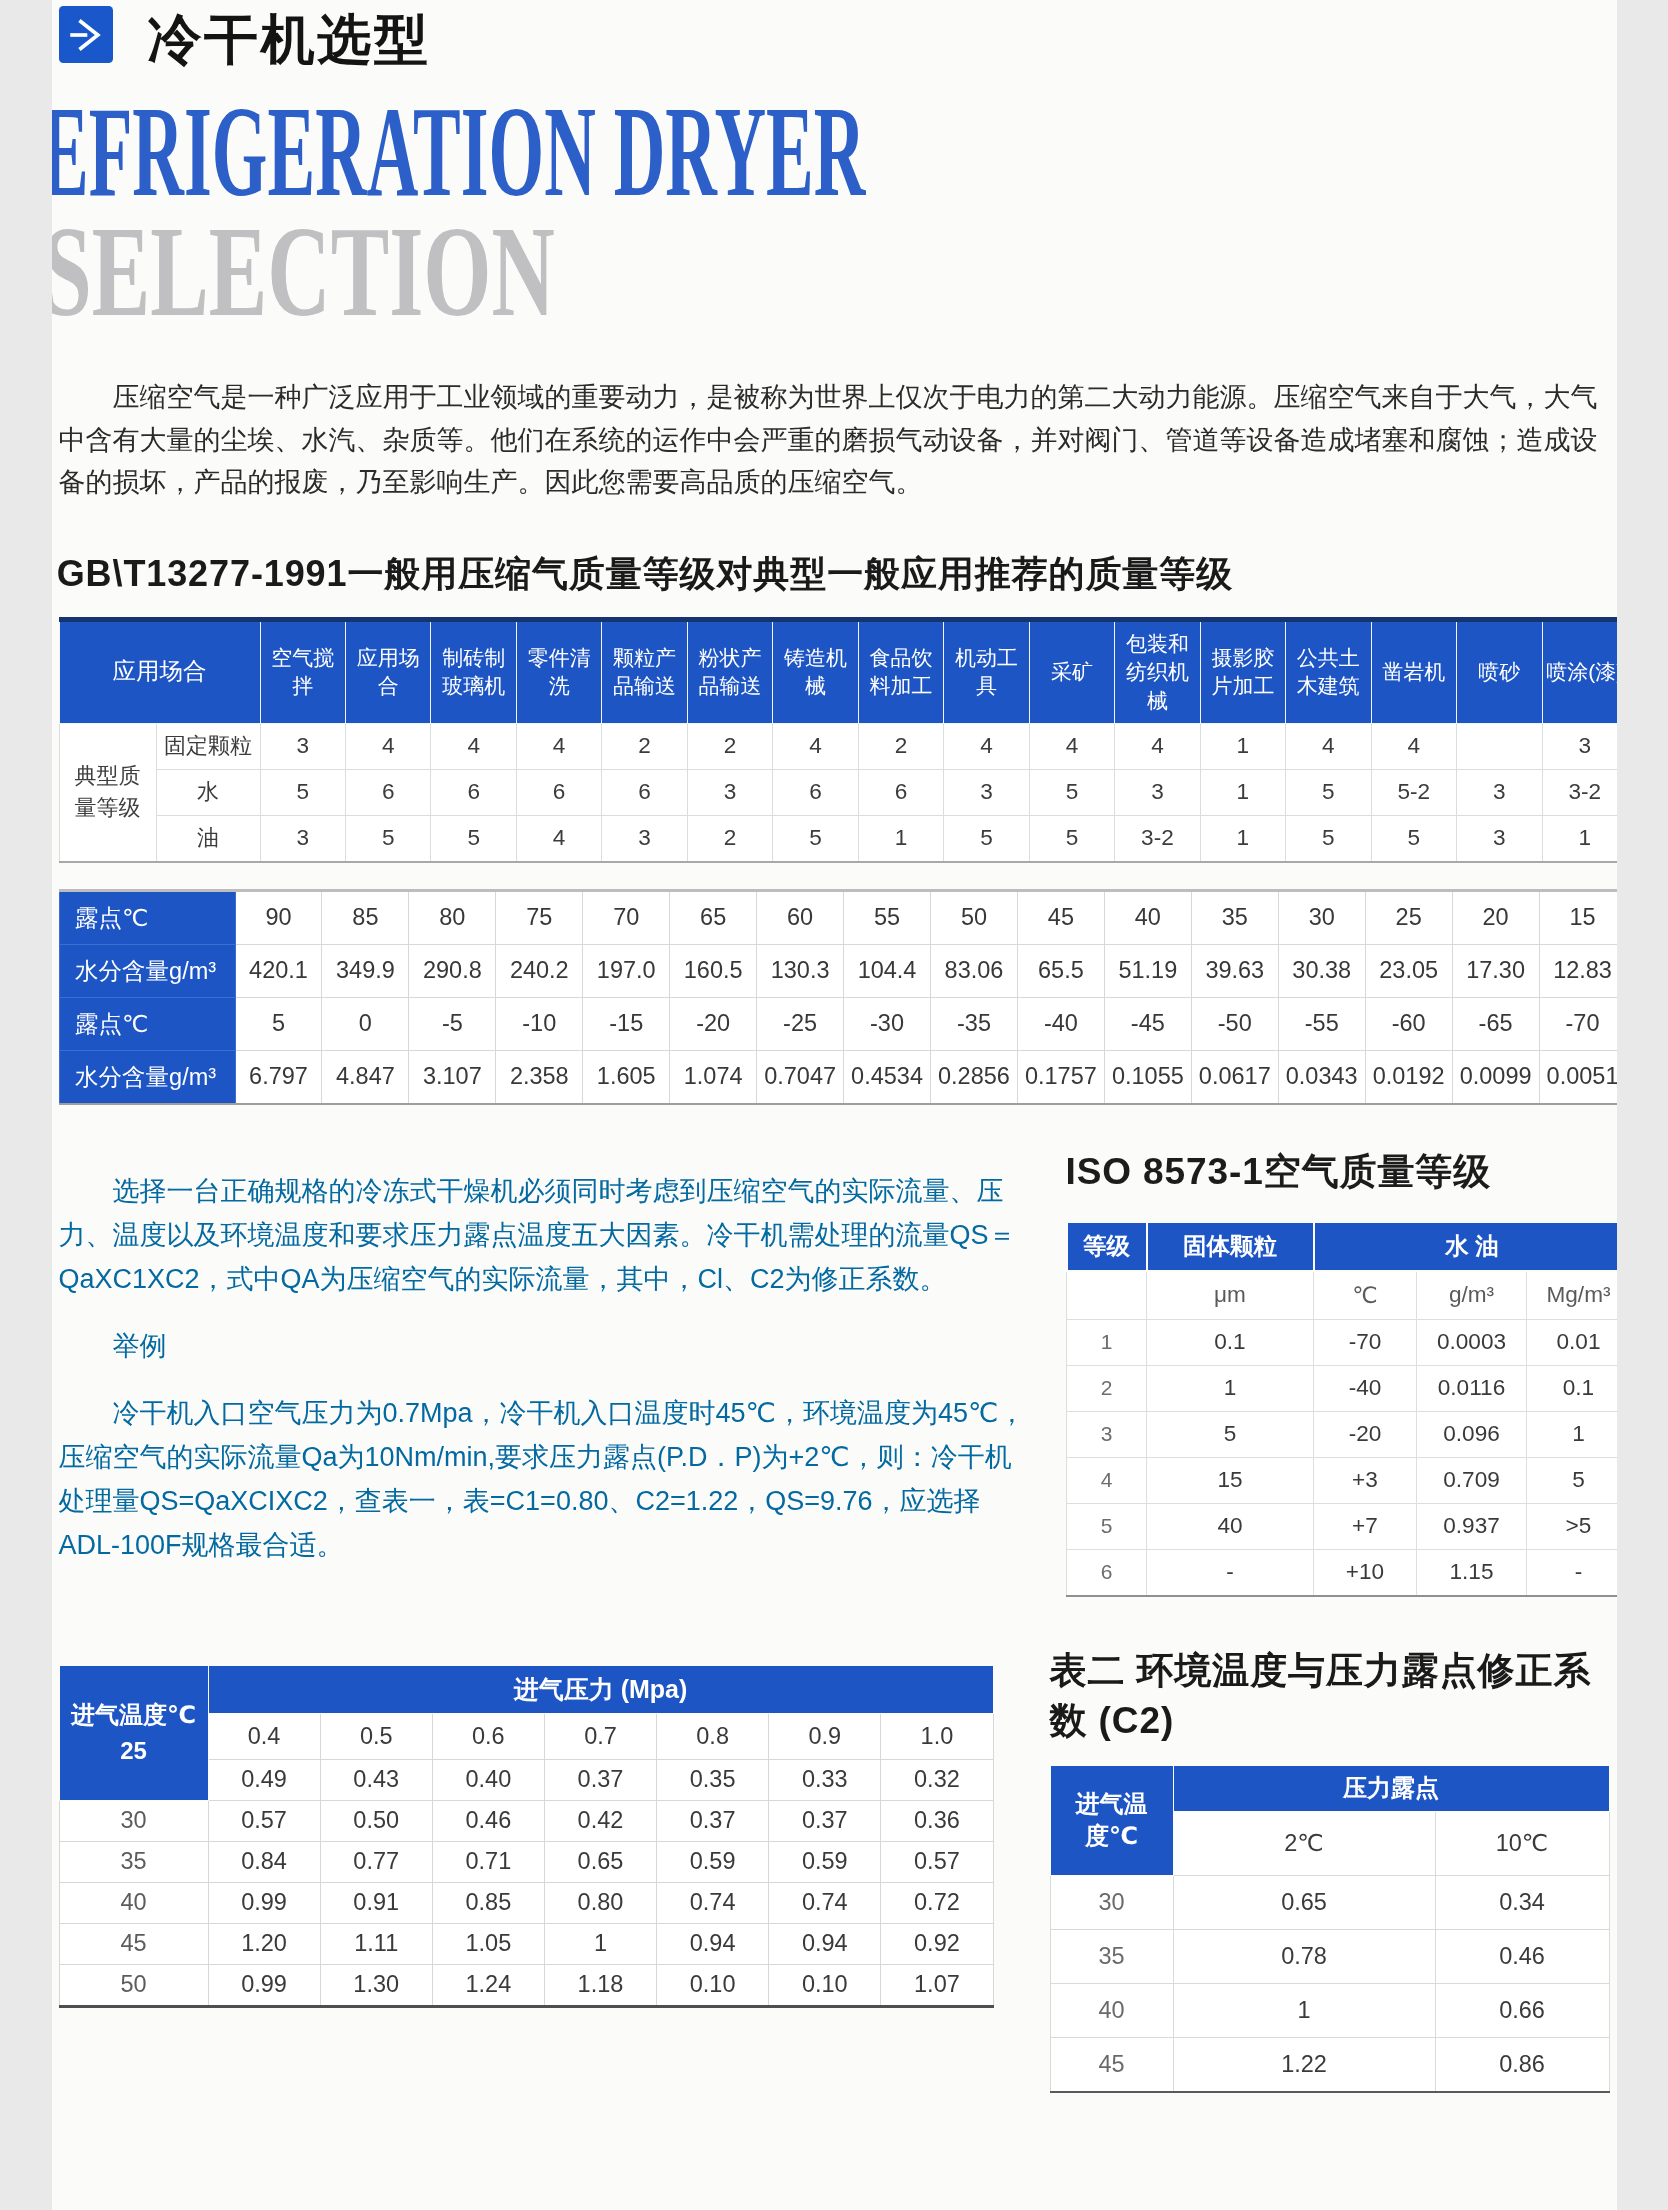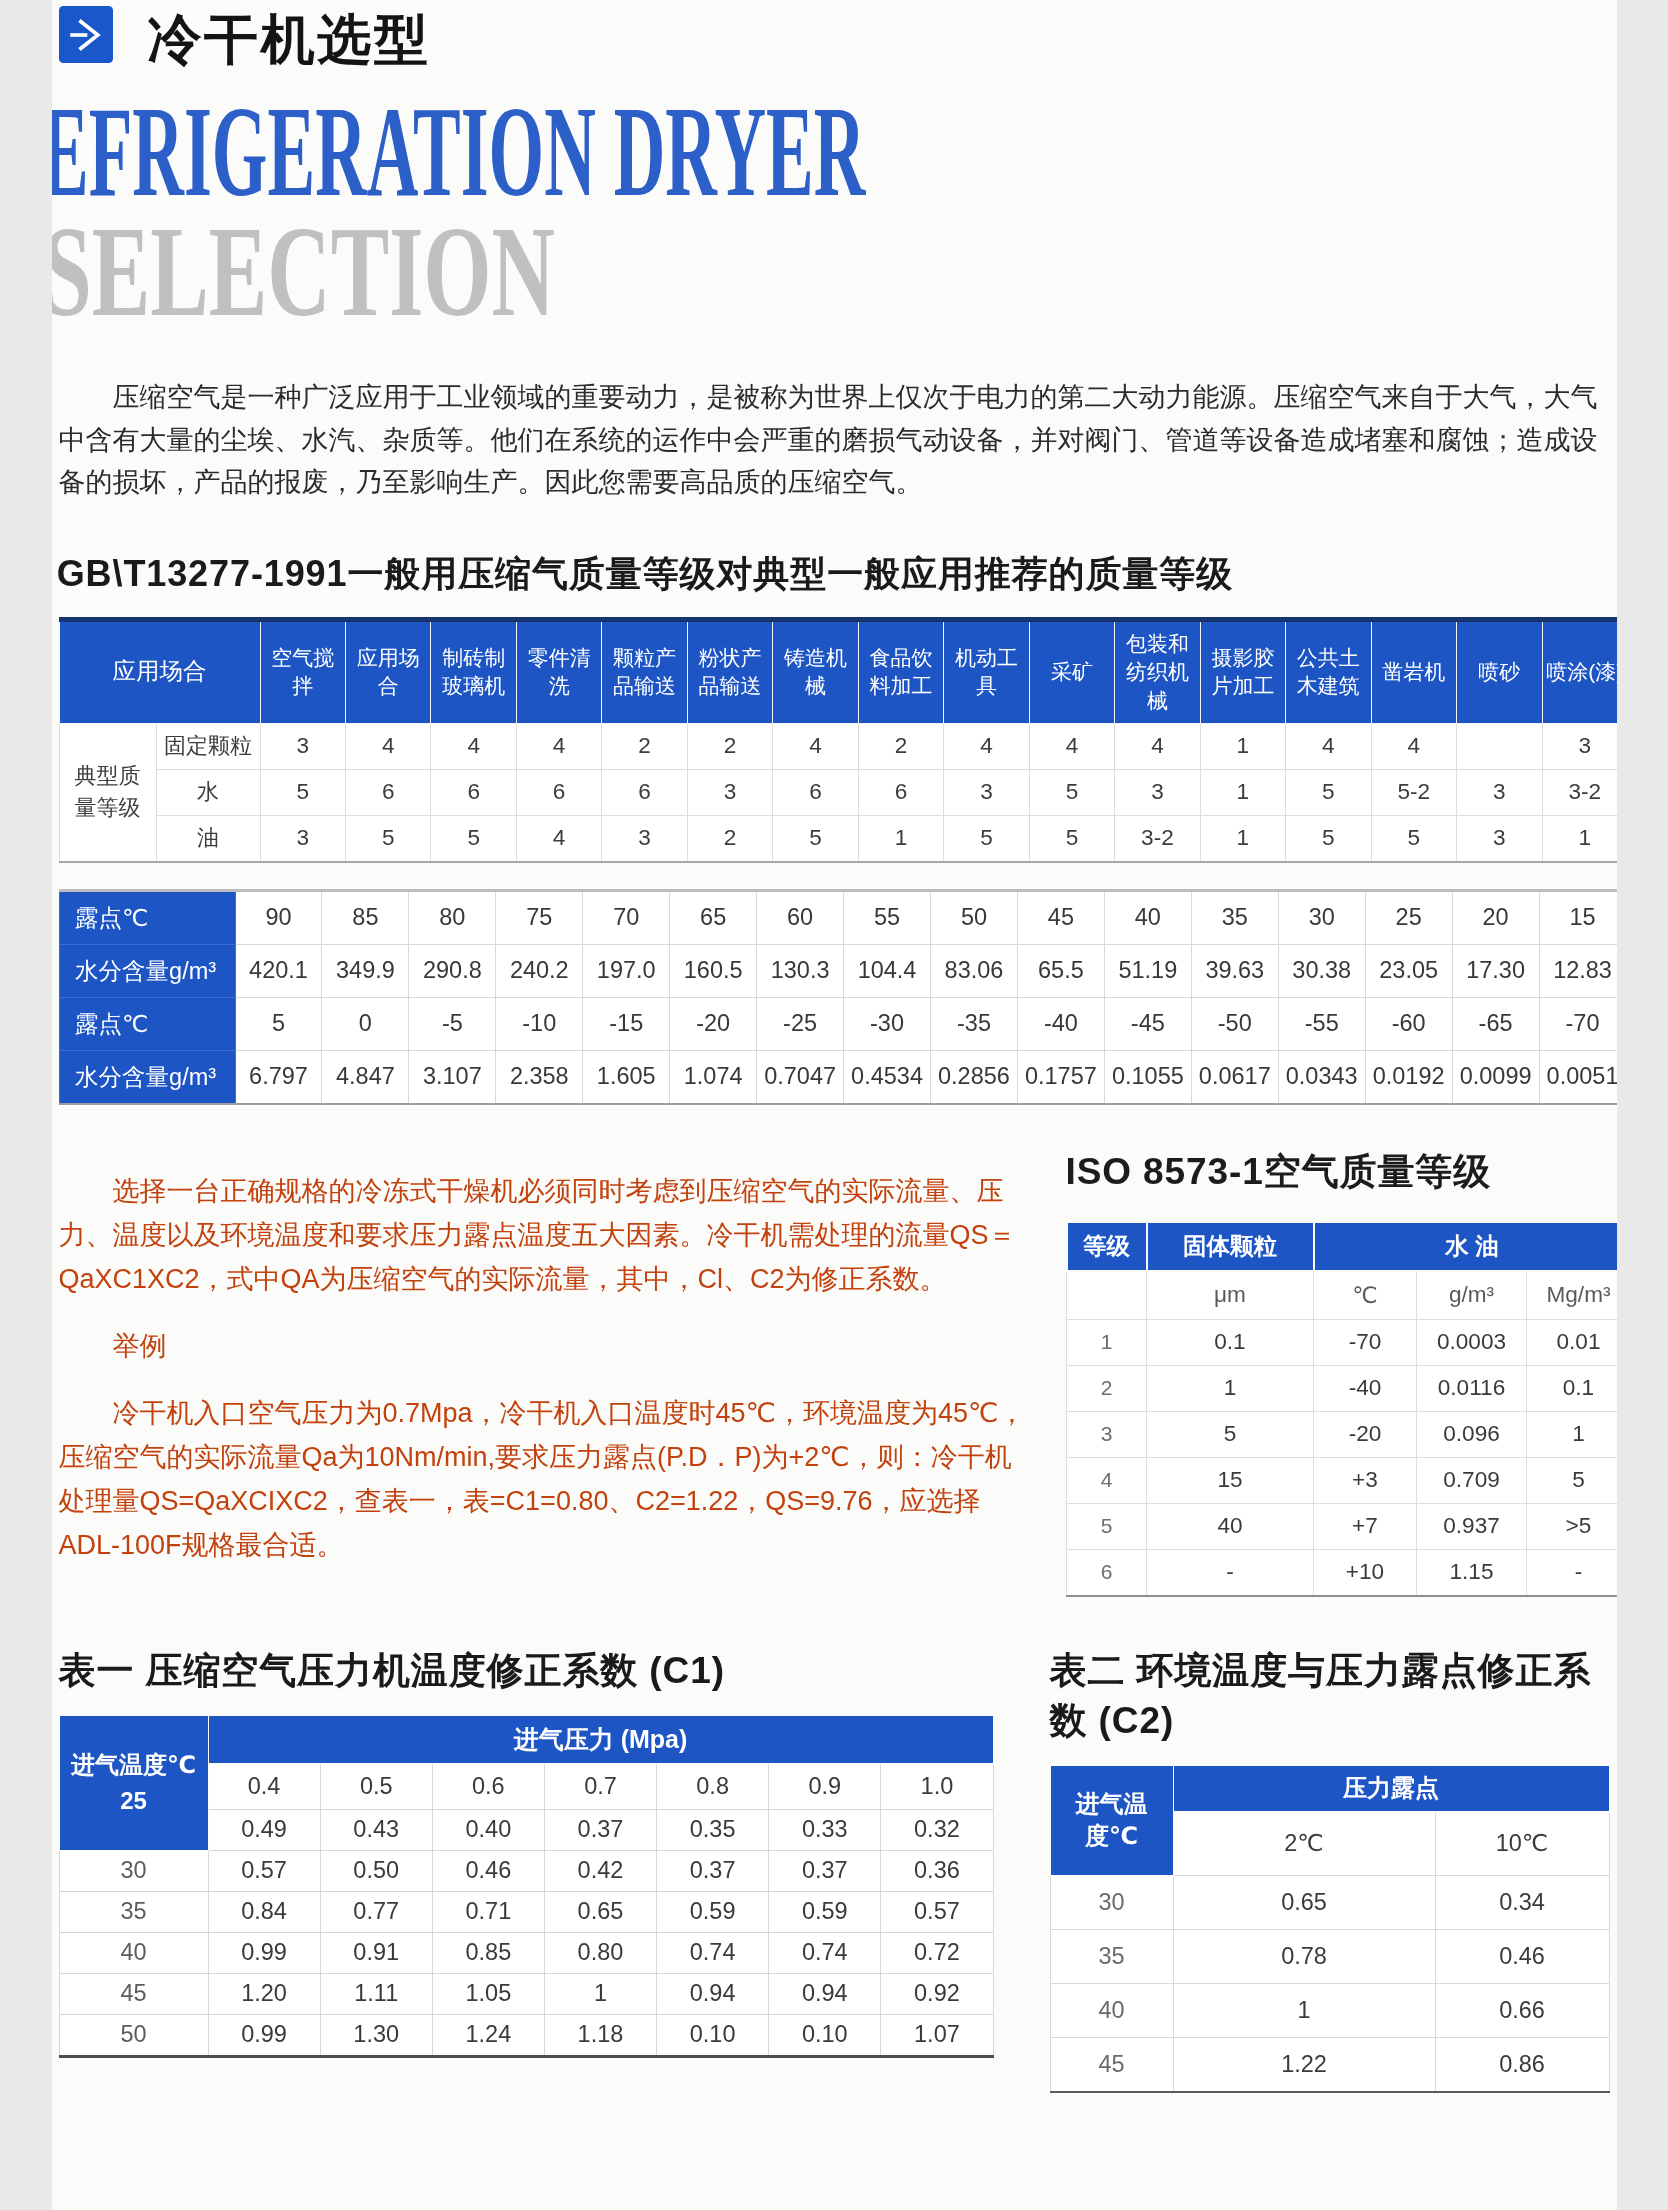--- a/index.html
+++ b/index.html
@@ -34,21 +34,21 @@
   .sec-heading{font-size:37px;font-weight:600;color:#1c1c1c;letter-spacing:1.7px;}
   .sec1-heading{margin:54px 0 0 7px;}
   
   #dew-table{width:1655px;margin:26px 7px 0;border-top:3.5px solid #bdbdbd;border-bottom:2.6px solid #9d9d9d;}
   #dew-table td{border:0.9px solid #d8d8d8;text-align:center;height:50px;font-size:23.5px;color:#383838;}
   #dew-table td.blue-cell{background:#1d55c4;color:#fff;text-align:left;padding-left:15.6px;font-size:23.5px;border-color:#3a6ed0;}
   
   .two-col{display:flex;margin:42px 7px 0;gap:35px;}
   .col-left{flex:0 0 972px;}
   .col-right{flex:1;}
-  .sec2-para{font-size:27px;line-height:1.63;text-indent:2em;color:#c2410c;margin:22.6px 0 0;}
+  .sec2-para{font-size:27px;line-height:1.63;text-indent:2em;color:#0369a1;margin:22.6px 0 0;}
   .iso-title{letter-spacing:0.9px;}
   #iso-table{width:100%;margin-top:24px;border-bottom:2.6px solid #8f8f8f;}
   #iso-table th{border:2.6px solid #fbfbf9;font-size:23.5px;font-weight:600;height:45px;}
   #iso-table td{border:0.9px solid #dedede;text-align:center;height:43px;font-size:22.6px;color:#3a3a3a;}
   #iso-table tr.units td{color:#5a5a5a;height:45px;}
   #iso-table td.grade{color:#6d6d6d;font-size:21px;}
   
   .bottom-col{display:flex;margin:49px 7px 0;gap:56px;}
   .bc-left{flex:0 0 935px;}
   .bc-right{flex:1;}
@@ -350,21 +350,20 @@
               <td>-</td>
               <td>-</td>
           </tr>
         </tbody>
       </table>
     </div>
   </div>
 
   <div class="bottom-col">
     <div class="bc-left">
-      <div class="tbl-title">表一  压缩空气压力机温度修正系数 (C1)</div>
       <table id="c1-table">
         <colgroup>
             <col style="width:149px">
           </colgroup>
         <tbody>
           <tr>
             <th class="blue c1-corner" rowspan="3">
               <div>进气温度℃</div>
               <div>25</div>
             </th>

